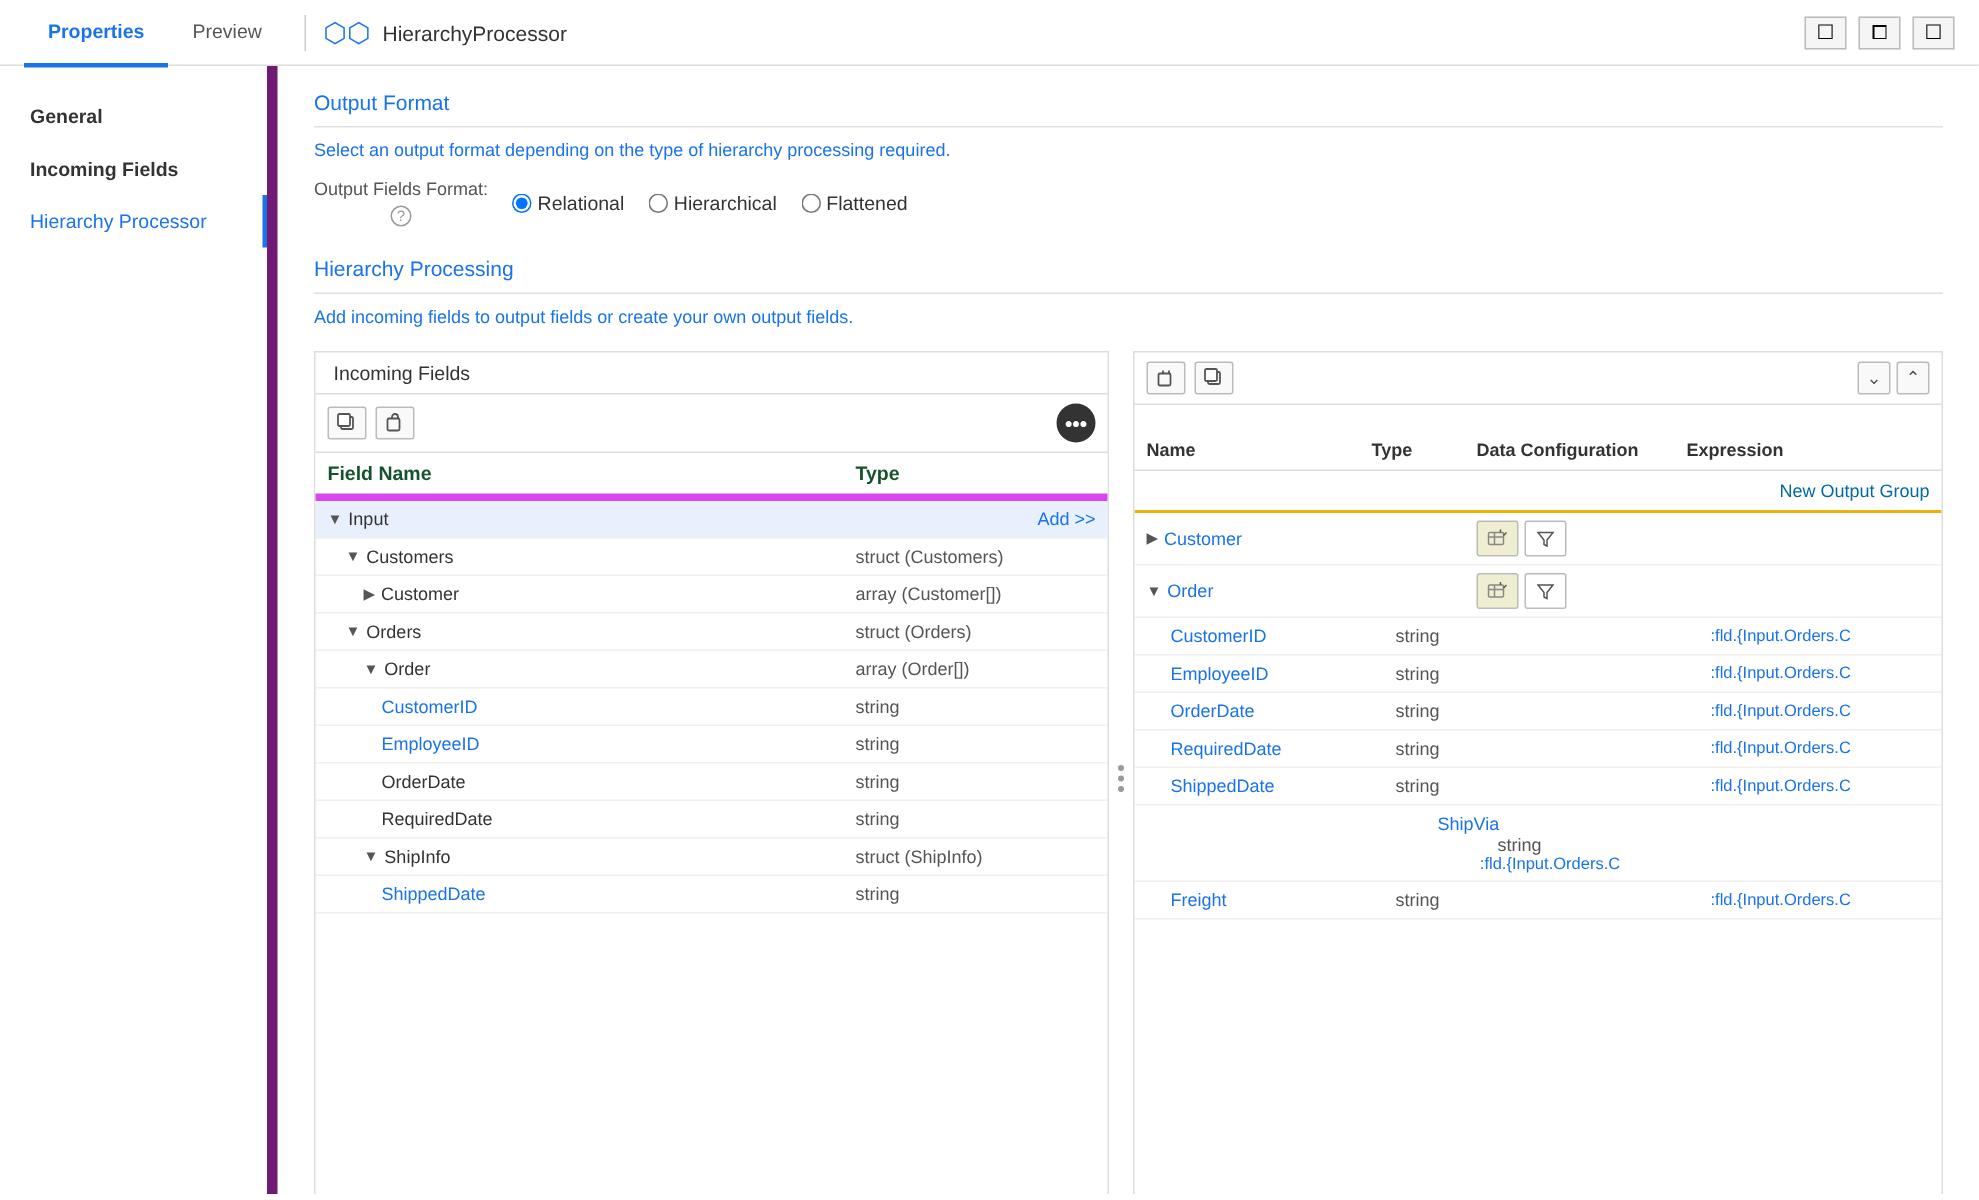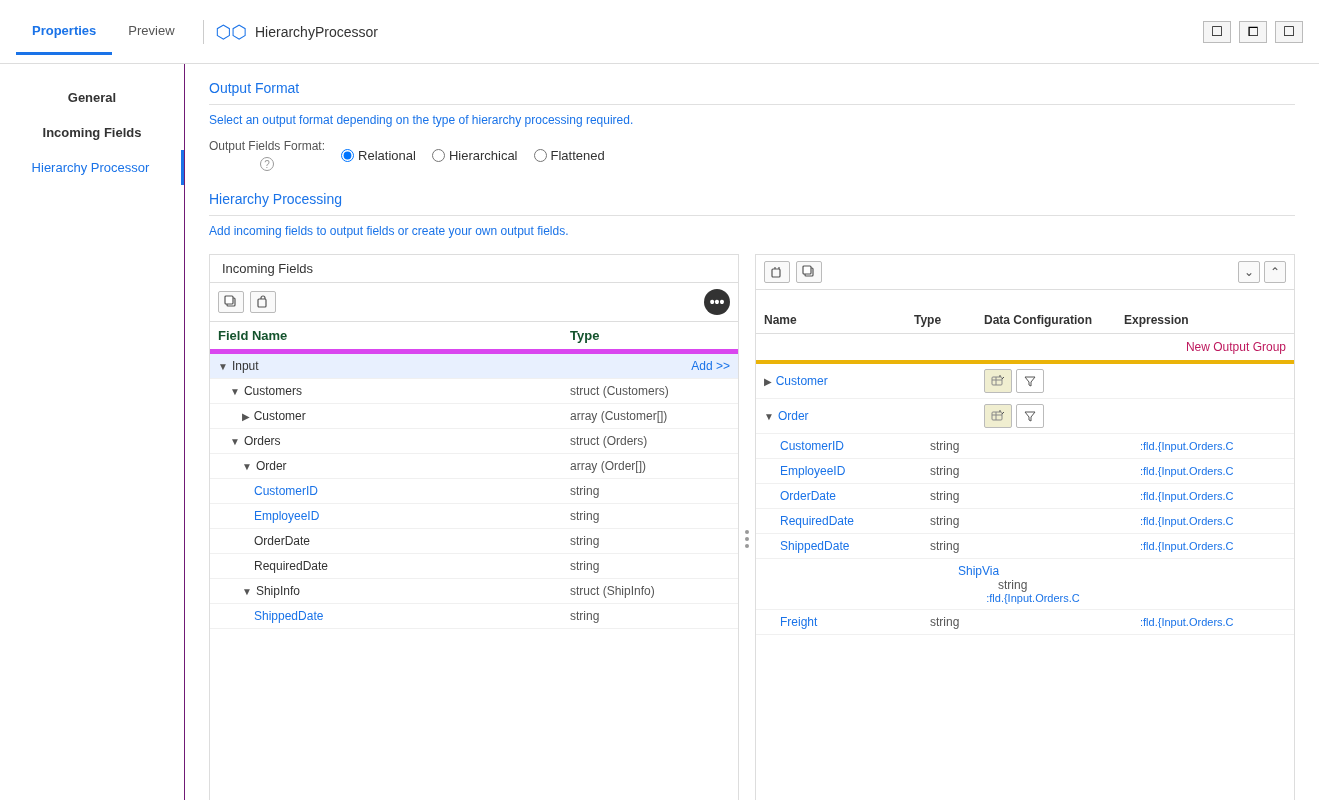--- a/index.html
+++ b/index.html
@@ -1,21 +1,21 @@
 <!DOCTYPE html>
 <html><head>
   <meta charset="utf-8">
   <style>
     * { box-sizing: border-box; margin: 0; padding: 0; }
     body { font-family: Arial, sans-serif; font-size: 13px; color: #333; background: #fff; overflow: hidden; }
 
     
     .top-header {
       display: flex; align-items: center; border-bottom: 1px solid #ddd;
-      padding: 0 16px; height: 64px; position: relative;
+      padding: 0 16px; height: 44px; position: relative;
     }
     .tab-btn {
       padding: 14px 16px; cursor: pointer; font-size: 13px; color: #555;
       border-bottom: 3px solid transparent; background: none; border-top: none;
       border-left: none; border-right: none; font-weight: normal;
     }
     .tab-btn.active { color: #1a73e8; border-bottom: 3px solid #1a73e8; font-weight: bold; }
     .divider-v { width: 1px; height: 24px; background: #ccc; margin: 0 12px; }
     .app-icon { margin-right: 8px; }
     .app-title { font-size: 14px; color: #333; font-weight: 500; }
@@ -23,23 +23,22 @@
     .win-btn {
       width: 28px; height: 22px; border: 1px solid #bbb; background: #f5f5f5;
       cursor: pointer; display: flex; align-items: center; justify-content: center;
     }
 
     
     .main-layout { display: flex; height: calc(800px - 48px); }
 
     
     .sidebar {
-      width: 185px; border-right: 1px solid #701a75; padding: 16px 0;
+      width: 185px; border-right: 7px solid #701a75; padding: 16px 0;
       flex-shrink: 0;
-      text-align: center;
     }
     .sidebar-item {
       padding: 10px 20px; cursor: pointer; font-size: 13px; color: #333;
     }
     .sidebar-item.active { color: #1a73e8; font-weight: normal; border-right: 3px solid #1a73e8; }
     .sidebar-item.bold { font-weight: bold; }
 
     
     .content { flex: 1; overflow-y: auto; padding: 16px 24px; }
 
@@ -136,22 +135,22 @@
       display: flex; padding: 6px 8px; border-bottom: 1px solid #ddd;
       font-weight: bold; font-size: 12px; color: #333; margin-top: 17px;
     }
     .out-col-name { width: 150px; }
     .out-col-type { width: 70px; }
     .out-col-config { width: 140px; }
     .out-col-expr { flex: 1; }
 
     .out-scroll { overflow-y: auto; flex: 1; }
     .new-output-group {
-      text-align: right; padding: 6px 8px; font-size: 12px; color: #be185d;
-      cursor: pointer; border-bottom: 4px solid #eab308;
+      text-align: right; padding: 6px 8px; font-size: 12px; color: #0369a1;
+      cursor: pointer; border-bottom: 2px solid #eab308;
     }
     .out-row {
       display: flex; align-items: center; padding: 5px 8px;
       border-bottom: 1px solid #f0f0f0; font-size: 12px;
     }
     .out-row .out-name { width: 150px; display: flex; align-items: center; gap: 4px; }
     .out-row .out-type { width: 70px; color: #555; }
     .out-row .out-config { width: 140px; display: flex; gap: 4px; }
     .out-row .out-expr { flex: 1; color: #1a73e8; font-size: 11px; overflow: hidden; text-overflow: ellipsis; white-space: nowrap; }
     .config-btn {

